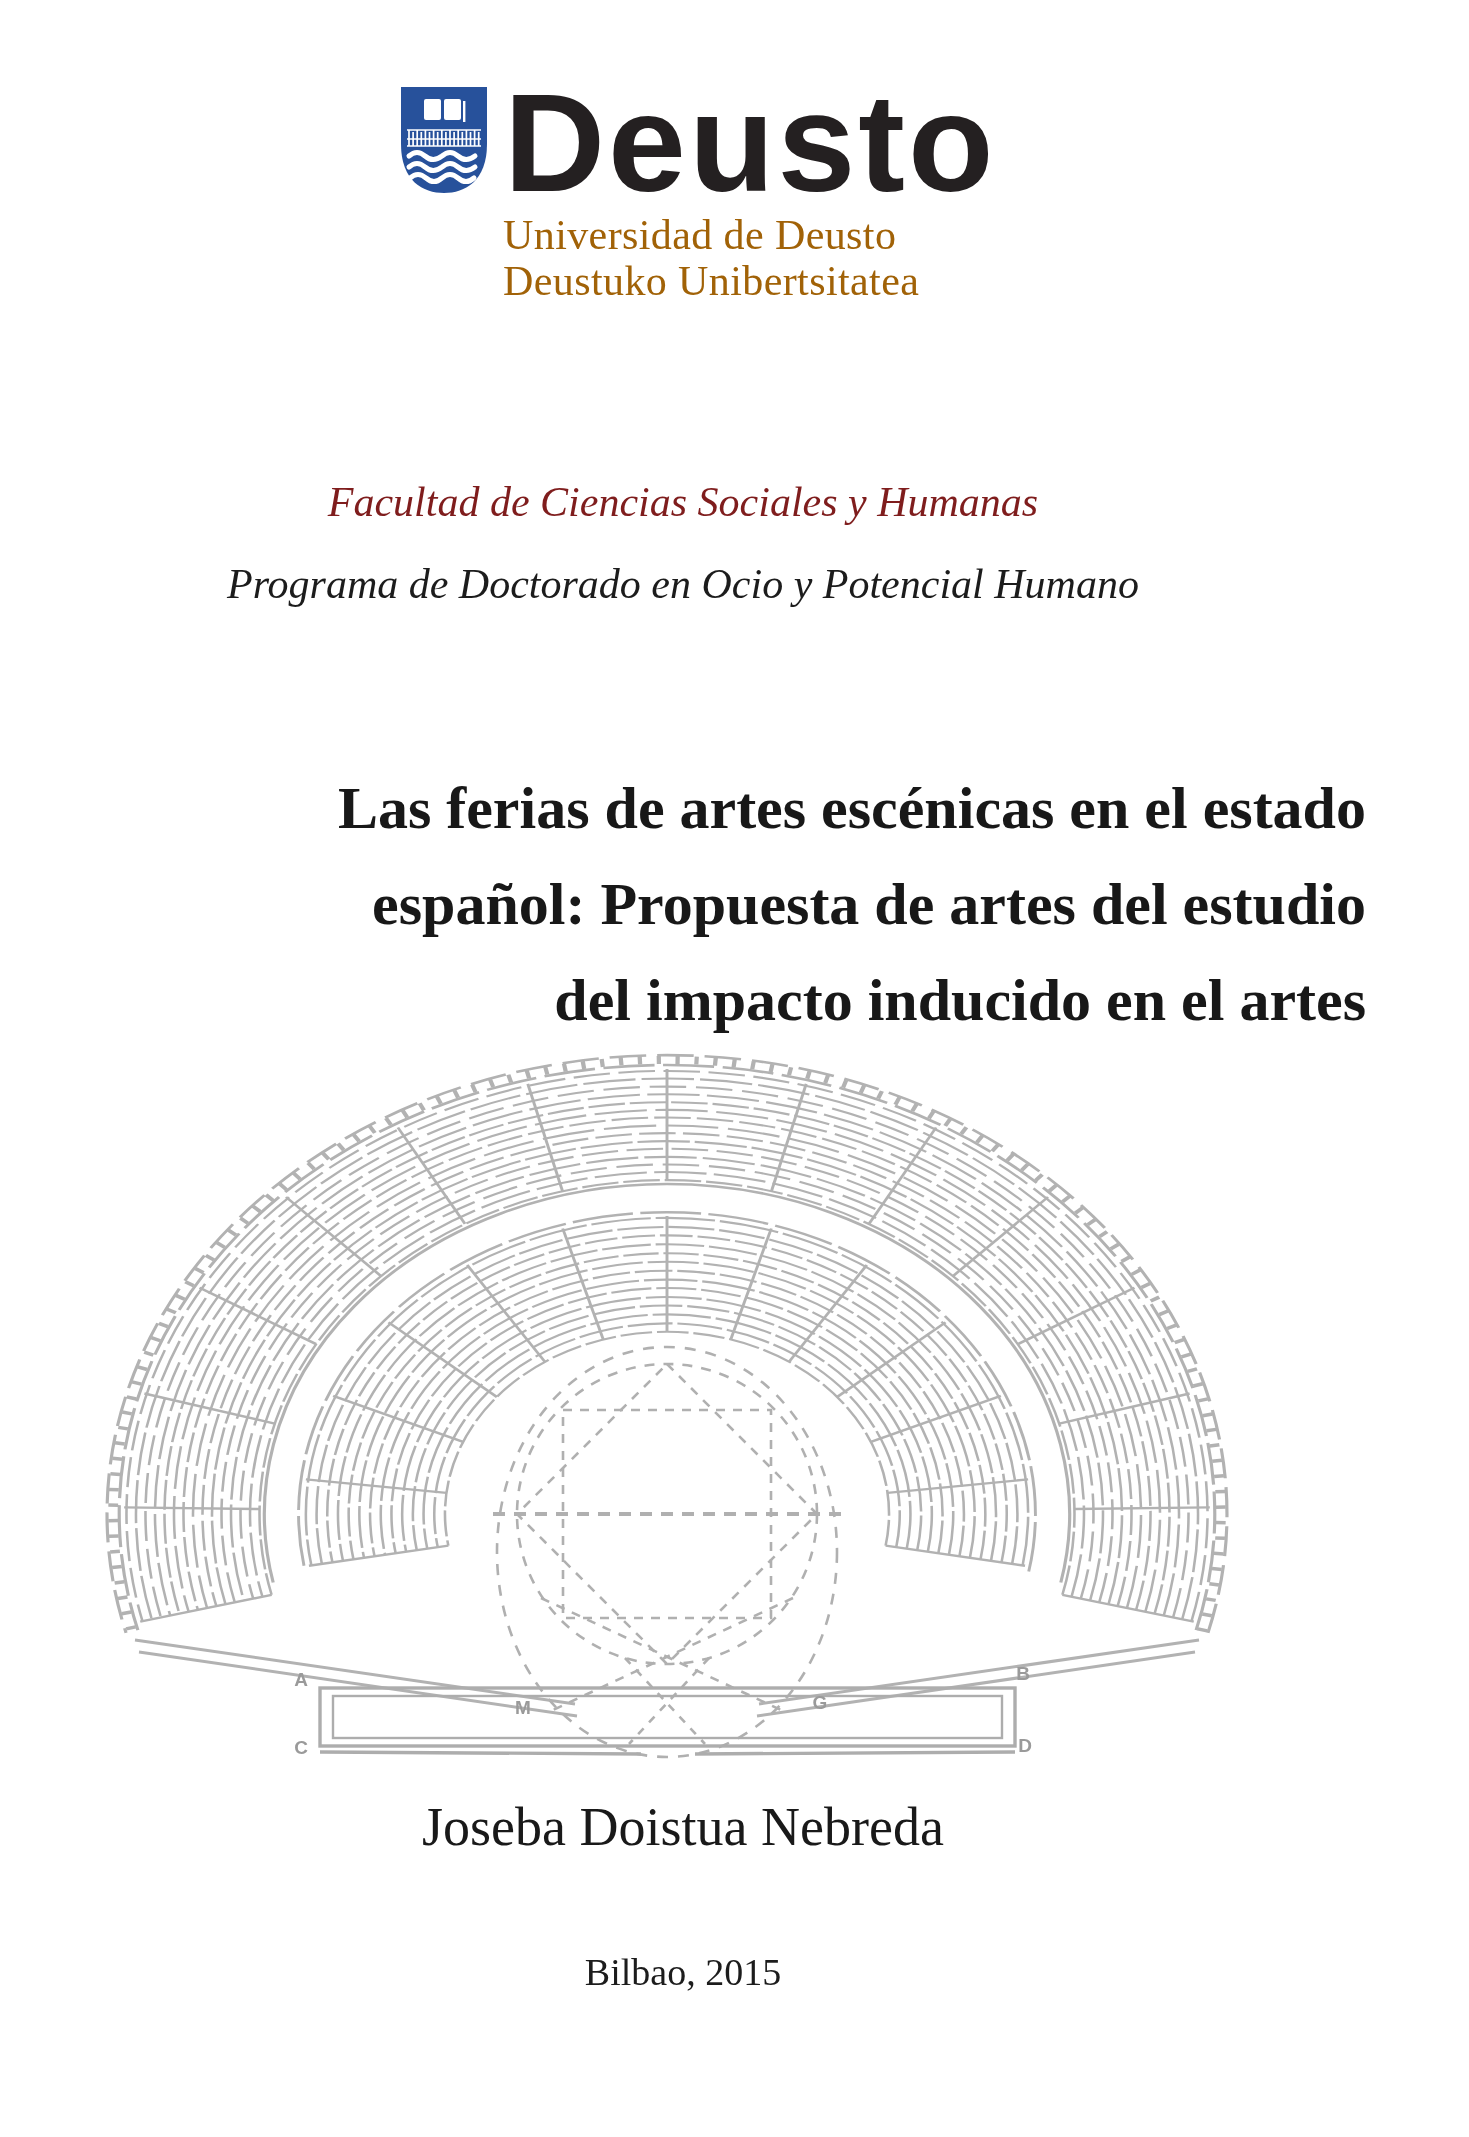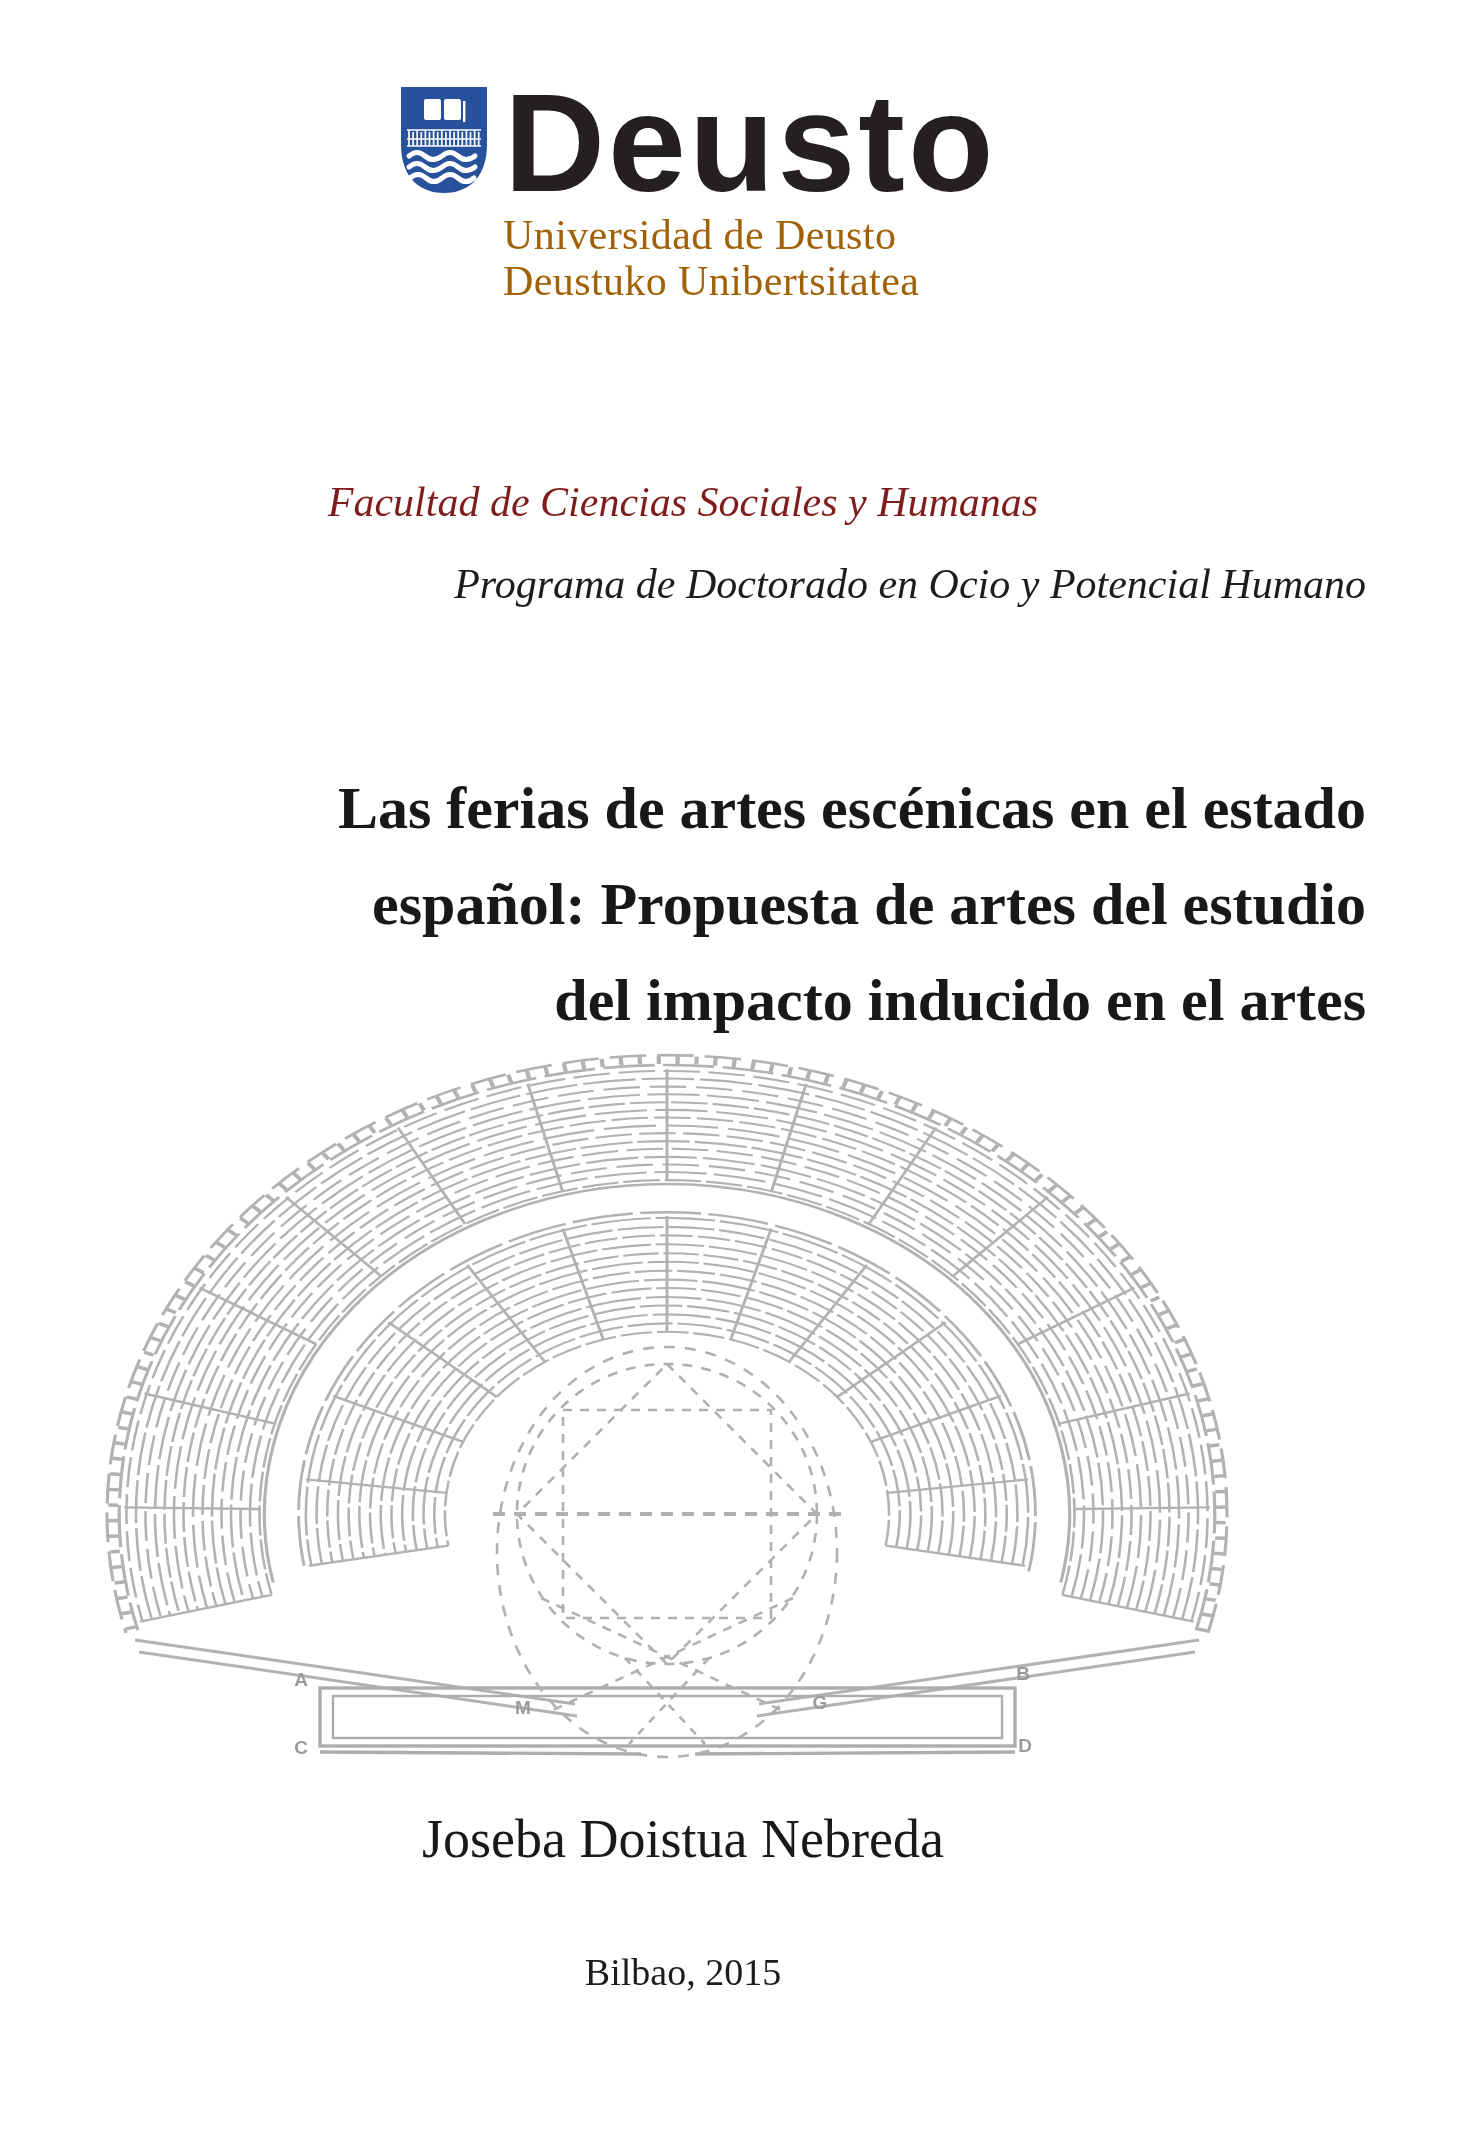--- a/index.html
+++ b/index.html
@@ -20,30 +20,30 @@
     position:absolute;left:103px;top:152px;
     font-family:Liberation Serif, serif;
     font-size:42px;line-height:46px;font-weight:300;letter-spacing:.4px;color:#a16207;
   }
   
   .faculty{
     position:absolute;top:478px;width:100%;text-align:center;
     font-style:italic;font-size:42px;color:#7f1d1d;
   }
   .program{
-    position:absolute;top:560px;width:100%;text-align:right;
+    position:absolute;top:560px;width:100%;text-align:center;
     font-style:italic;font-size:42px;color:#1c1c1c;
   }
   .thesis-title{
     position:absolute;top:760px;width:100%;text-align:right;
     font-weight:bold;font-size:60px;line-height:96px;color:#181818;
   }
   .author{
     position:absolute;top:1796px;width:100%;text-align:center;
-    font-size:54px;color:#191919;margin-top:12px;
+    font-size:54px;color:#191919;
   }
   .imprint{
     position:absolute;top:1950px;width:100%;text-align:center;
     font-size:38px;color:#1c1c1c;
   }
   
   .figure{position:absolute;left:105px;top:1048px;width:1130px;height:729px;}
   .figure svg{display:block;}
   .fig-label{
     font-family:"Liberation Sans","DejaVu Sans",sans-serif;

